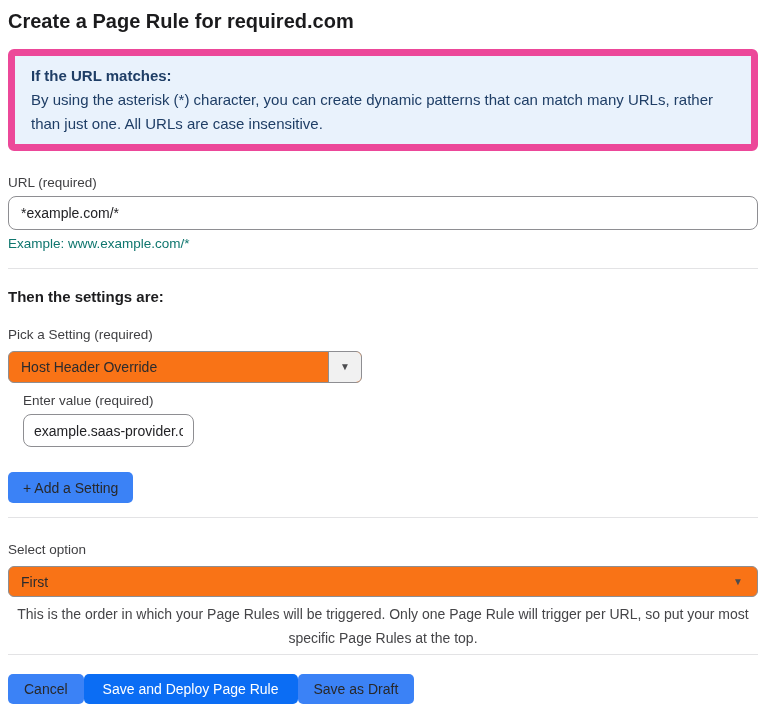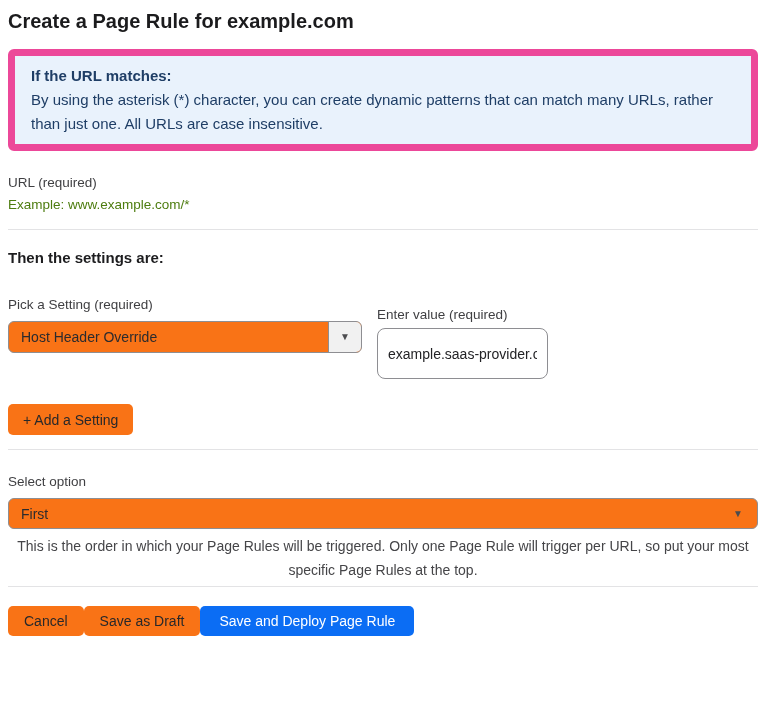--- a/index.html
+++ b/index.html
@@ -57,21 +57,21 @@
     color: #232326;
     background: #ffffff;
     outline: none;
     overflow: hidden;
     white-space: nowrap;
   }
 
   .helper-text {
     margin-top: 6px;
     font-size: 13.5px;
-    color: #4d7c0f;
+    color: #0f766e;
     line-height: 16px;
   }
 
   .divider {
     border: none;
     border-top: 1px solid #e3e3e5;
     height: 0;
   }
   .divider-1 { margin-top: 16px; }
   .divider-2 { margin-top: 14px; }
@@ -79,21 +79,21 @@
 
   .section-heading {
     font-size: 15px;
     font-weight: 700;
     line-height: 16px;
     color: #1d1d1f;
   }
   .settings-heading { margin-top: 20px; }
   .order-heading { margin-top: 23px; }
 
-  .settings-row { display: flex; margin-top: 31px; }
+  .settings-row { display: flex; margin-top: 22px; flex-direction: column; }
   .col-setting { width: 354px; }
   .col-value { margin-left: 15px; margin-top: 10px; }
 
   .select-control {
     margin-top: 8px;
     height: 32px;
     border: 1px solid #8e8e92;
     border-radius: 6px;
     display: flex;
     align-items: center;
@@ -119,37 +119,37 @@
     justify-content: center;
   }
   .arrow-icon {
     font-size: 10px;
     color: #4c4c4f;
     line-height: 1;
   }
 
   .value-input {
     width: 171px;
-    height: 51px;
+    height: 33px;
     padding: 0 10px;
   }
 
   .btn {
     display: inline-flex;
     align-items: center;
     justify-content: center;
     border: none;
     border-radius: 5px;
     font-family: "Liberation Sans", sans-serif;
     font-size: 14px;
     cursor: pointer;
     white-space: nowrap;
   }
   .btn-gray {
-    background: #f97316;
+    background: #3b82f6;
     color: #28282a;
   }
   .add-setting-btn {
     margin-top: 25px;
     height: 31px;
     padding: 0 15px;
   }
 
   .order-select { height: 31px; }
   .order-select .select-arrow-plain {
@@ -176,28 +176,29 @@
     background: #0b6df4;
     color: #ffffff;
     padding: 0 19px !important;
   }
 </style>
 </head>
 <body>
 
 <div class="container">
 
-  <h1 class="page-title">Create a Page Rule for example.com</h1>
+  <h1 class="page-title">Create a Page Rule for required.com</h1>
 
   <div class="info-box">
     <div class="info-heading">If the URL matches:</div>
     <div class="info-body">By using the asterisk (*) character, you can create dynamic patterns that can match many URLs, rather than just one. All URLs are case insensitive.</div>
   </div>
 
   <div class="field-label lbl-url">URL (required)</div>
+  <input type="text" class="text-input" value="*example.com/*" style="">
   <div class="helper-text">Example: www.example.com/*</div>
 
   <hr class="divider divider-1">
 
   <h2 class="section-heading settings-heading">Then the settings are:</h2>
 
   <div class="settings-row">
     <div class="col-setting">
       <div class="field-label">Pick a Setting (required)</div>
       <div class="select-control">
@@ -224,17 +225,17 @@
     <div class="select-arrow-plain">
       <span class="arrow-icon">▼</span>
     </div>
   </div>
   <div class="order-helper">This is the order in which your Page Rules will be triggered. Only one Page Rule will trigger per URL, so put your most specific Page Rules at the top.</div>
 
   <hr class="divider divider-3">
 
   <div class="footer-row">
     <button class="btn btn-gray">Cancel</button>
+    <button class="btn btn-primary">Save and Deploy Page Rule</button>
     <button class="btn btn-gray">Save as Draft</button>
-    <button class="btn btn-primary">Save and Deploy Page Rule</button>
   </div>
 
 </div>
 
 </body></html>

